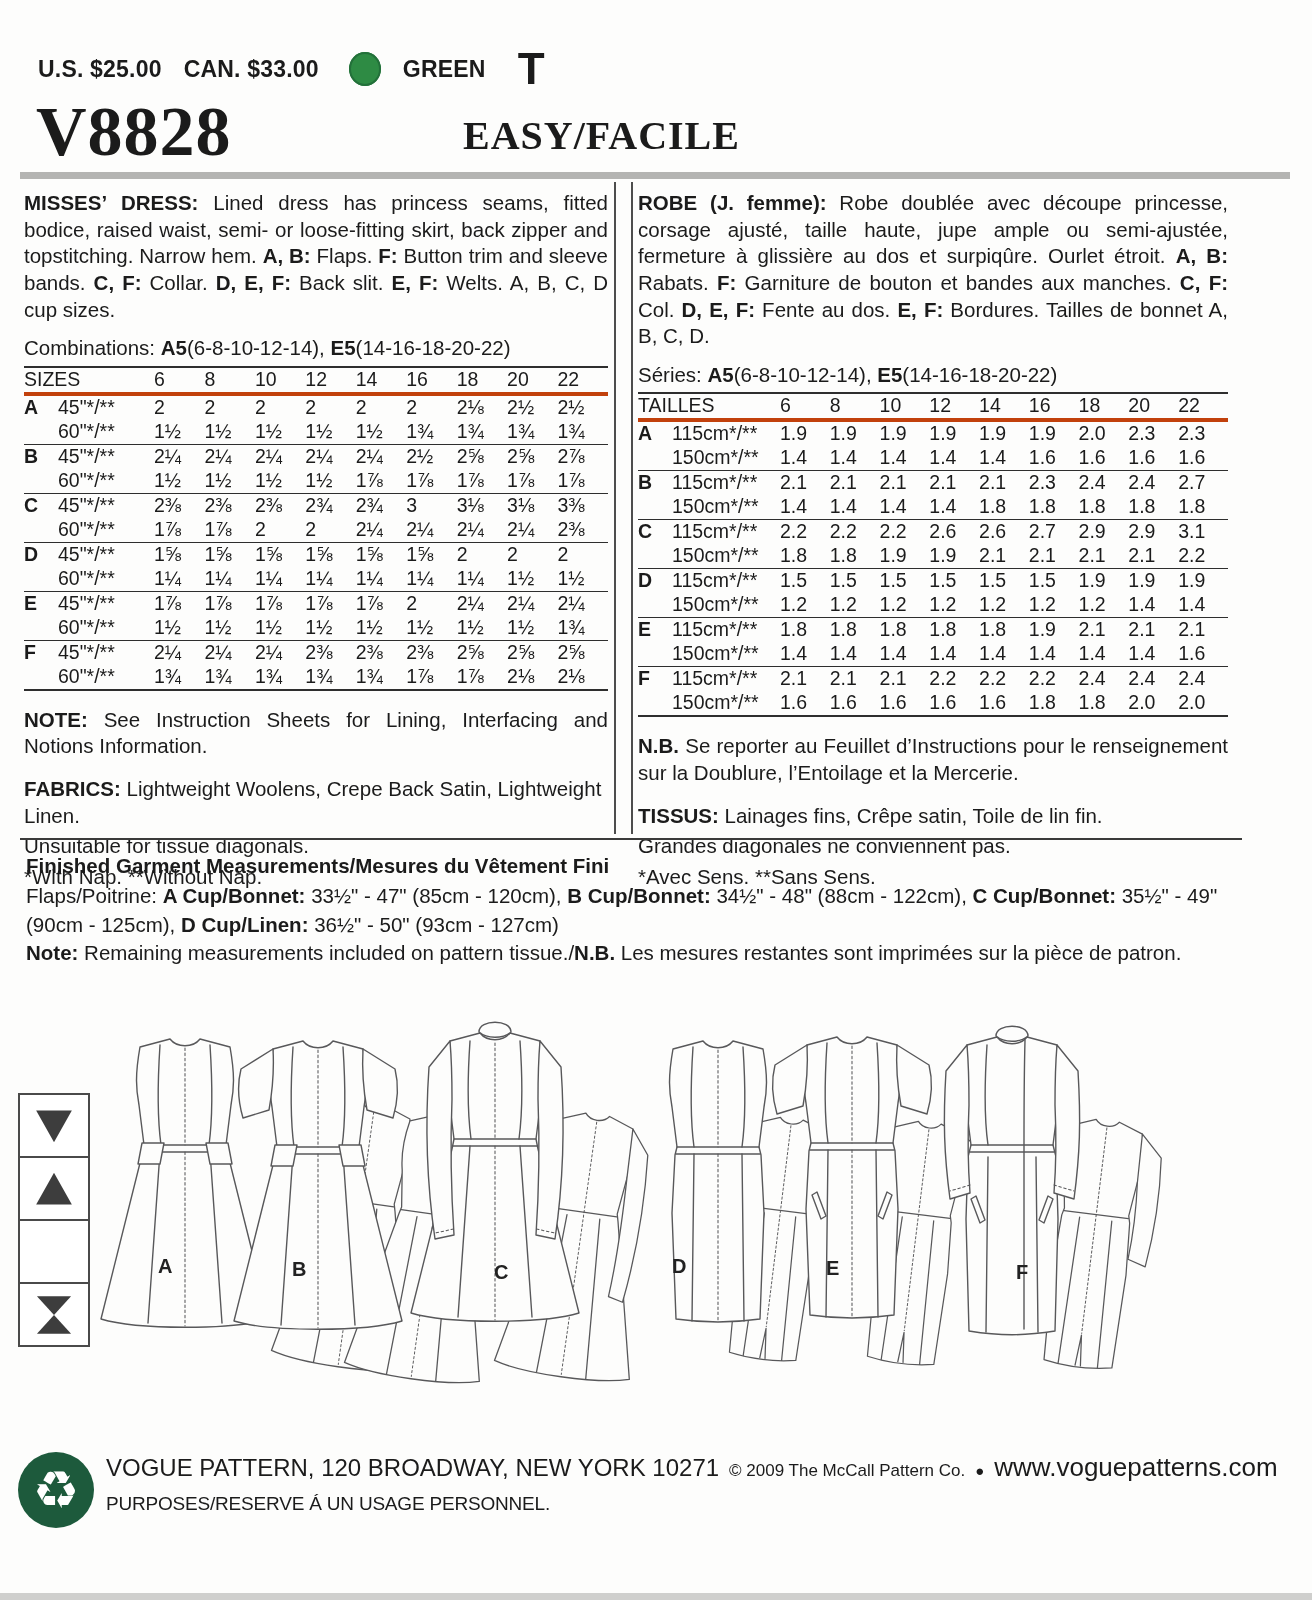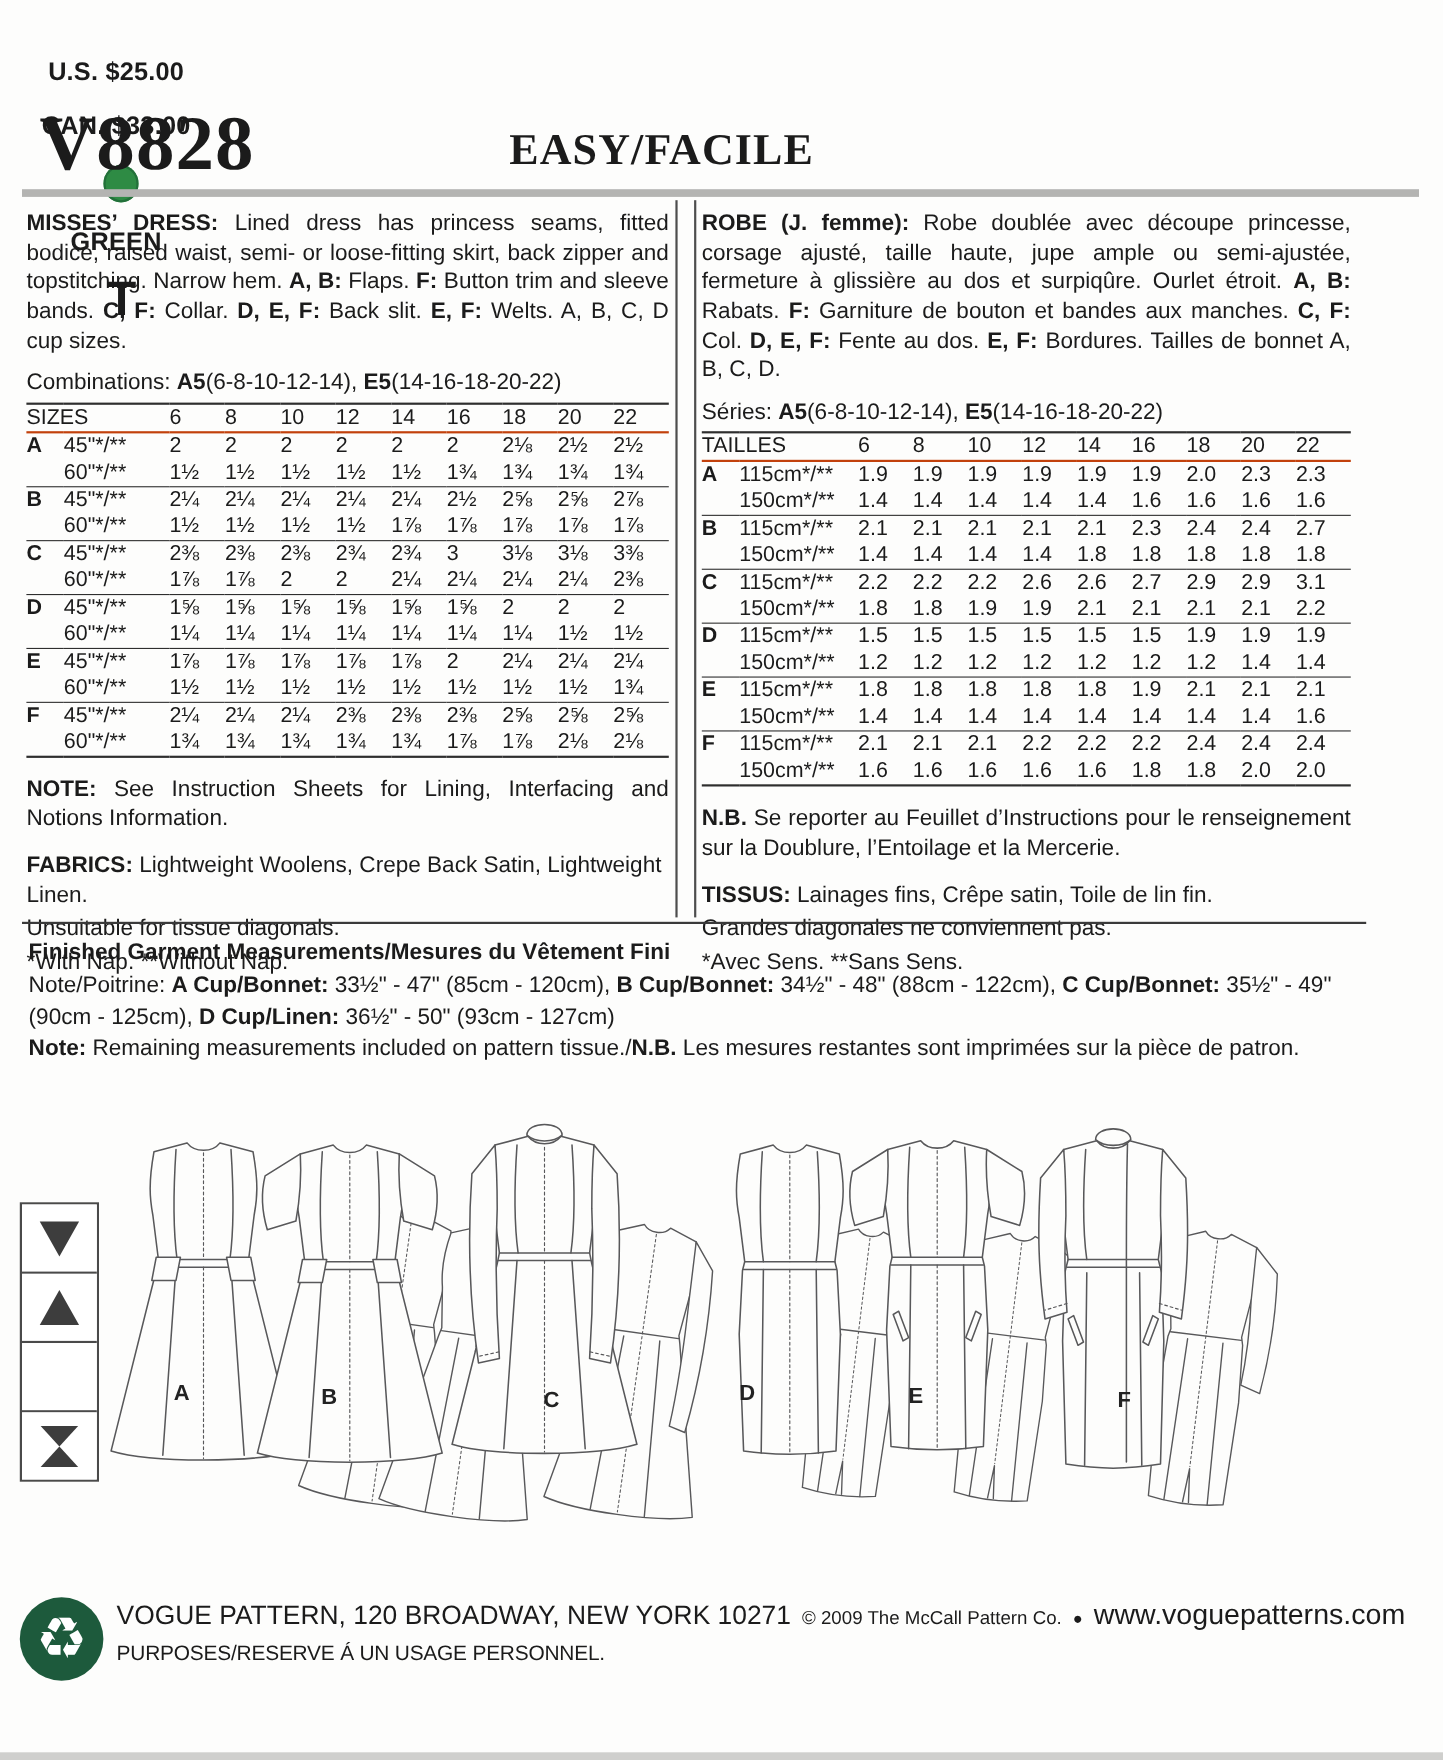--- a/index.html
+++ b/index.html
@@ -2,21 +2,21 @@
 <html><head>
 <meta charset="utf-8">
 <style>
   html,body{margin:0;padding:0;background:#e9e9e9;}
   .page{position:relative;width:1312px;height:1600px;background:#fdfdfc;margin:0 auto;
         font-family:"Liberation Sans",sans-serif;color:#1b1b1b;overflow:hidden;}
   .b{font-weight:700;}
 
   
   .price-row{position:absolute;left:38px;top:52px;font-weight:700;font-size:23px;letter-spacing:.2px;
-             display:flex;align-items:center;gap:22px;flex-direction:column;}
+             display:flex;align-items:center;gap:22px;}
   .green-dot{width:32px;height:34px;border-radius:50%;background:#2e8b44;display:inline-block;
              box-shadow:inset 0 0 0 2px #23703a;margin-left:8px;}
   .size-letter{font-size:44px;line-height:34px;font-weight:700;margin-left:10px;}
   .pattern-number{position:absolute;left:36px;top:92px;font-family:"Liberation Serif",serif;
                   font-weight:700;font-size:70px;letter-spacing:1px;}
   .difficulty{position:absolute;left:463px;top:112px;font-family:"Liberation Serif",serif;
               font-weight:700;font-size:40px;letter-spacing:1px;}
   .gray-rule{position:absolute;left:20px;top:172px;width:1270px;height:7px;background:#b4b4b2;}
 
   
@@ -26,21 +26,21 @@
   .vline{position:absolute;top:182px;height:652px;width:2px;background:#4d4d4d;}
   .vline.v1{left:614px;}
   .vline.v2{left:631px;}
   .para{text-align:justify;margin:0 0 12px 0;}
   .combos{margin:2px 0 4px 0;}
 
   table.yardage{border-collapse:collapse;width:100%;table-layout:fixed;font-size:19.5px;
                 border-top:2px solid #2e2e2e;border-bottom:2px solid #2e2e2e;margin-bottom:16px;}
   table.yardage th,table.yardage td{padding:0 0 1px 0;text-align:left;font-weight:400;
                 white-space:nowrap;overflow:visible;height:23px;line-height:23px;}
-  table.yardage th{font-weight:400;border-bottom:2px solid #c2410c;}
+  table.yardage th{font-weight:400;border-bottom:4px solid #c2410c;}
   table.yardage td.view{font-weight:700;}
   table.yardage col.c-view{width:34px;}
   .col-en table.yardage col.c-label{width:96px;}
   .col-fr table.yardage col.c-label{width:108px;}
   table.yardage tbody tr.grp{border-top:1.5px solid #2e2e2e;}
   table.yardage tbody tr.grp:first-child{border-top:none;}
 
   .notes p{margin:0 0 4px 0;}
   .notes .gap{margin-bottom:16px;}
 
@@ -489,21 +489,21 @@
       <p class="para gap"><span class="b">N.B.</span><span> Se reporter au Feuillet d’Instructions pour le renseignement sur la Doublure, l’Entoilage et la Mercerie.</span></p>
       <p><span class="b">TISSUS:</span><span> Lainages fins, Crêpe satin, Toile de lin fin.</span></p>
       <p>Grandes diagonales ne conviennent pas.</p>
       <p>*Avec Sens. **Sans Sens.</p>
     </div>
   </section>
 
   <div class="hr-meas"></div>
   <section class="measurements">
     <p class="title">Finished Garment Measurements/Mesures du Vêtement Fini</p>
-    <p><span>Note/Poitrine: </span><span class="b">A Cup/Bonnet:</span><span> 33½" - 47" (85cm - 120cm), </span><span class="b">B Cup/Bonnet:</span><span> 34½" - 48" (88cm - 122cm), </span><span class="b">C Cup/Bonnet:</span><span> 35½" - 49" (90cm - 125cm), </span><span class="b">D Cup/Linen:</span><span> 36½" - 50" (93cm - 127cm)</span></p>
+    <p><span>Flaps/Poitrine: </span><span class="b">A Cup/Bonnet:</span><span> 33½" - 47" (85cm - 120cm), </span><span class="b">B Cup/Bonnet:</span><span> 34½" - 48" (88cm - 122cm), </span><span class="b">C Cup/Bonnet:</span><span> 35½" - 49" (90cm - 125cm), </span><span class="b">D Cup/Linen:</span><span> 36½" - 50" (93cm - 127cm)</span></p>
     <p><span class="b">Note:</span><span> Remaining measurements included on pattern tissue./</span><span class="b">N.B.</span><span> Les mesures restantes sont imprimées sur la pièce de patron.</span></p>
   </section>
 
   <div class="symbol-strip">
     <div class="symbol-cell">
       <svg width="52" height="52" viewBox="0 0 64 64">
           <polygon class="sym" points="10,13 54,13 32,52"></polygon>
         </svg>
     </div>
     <div class="symbol-cell">

